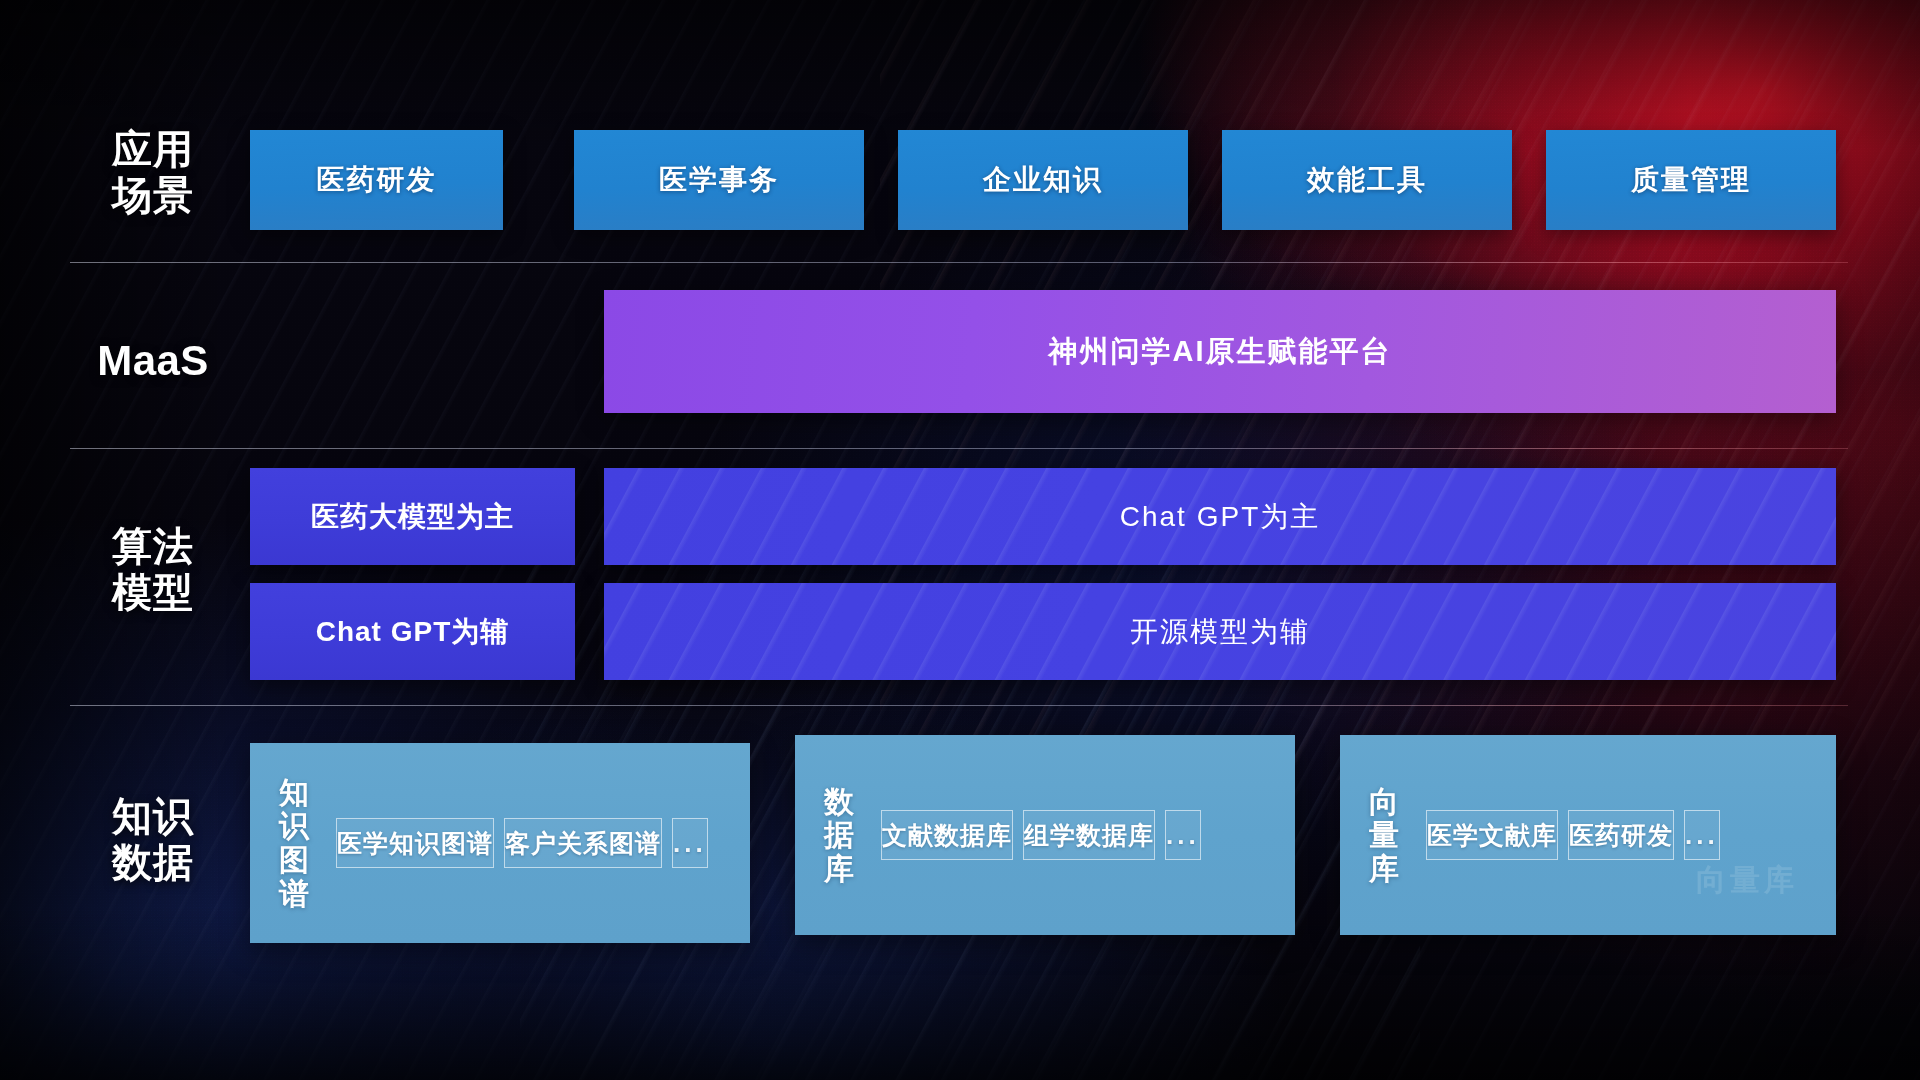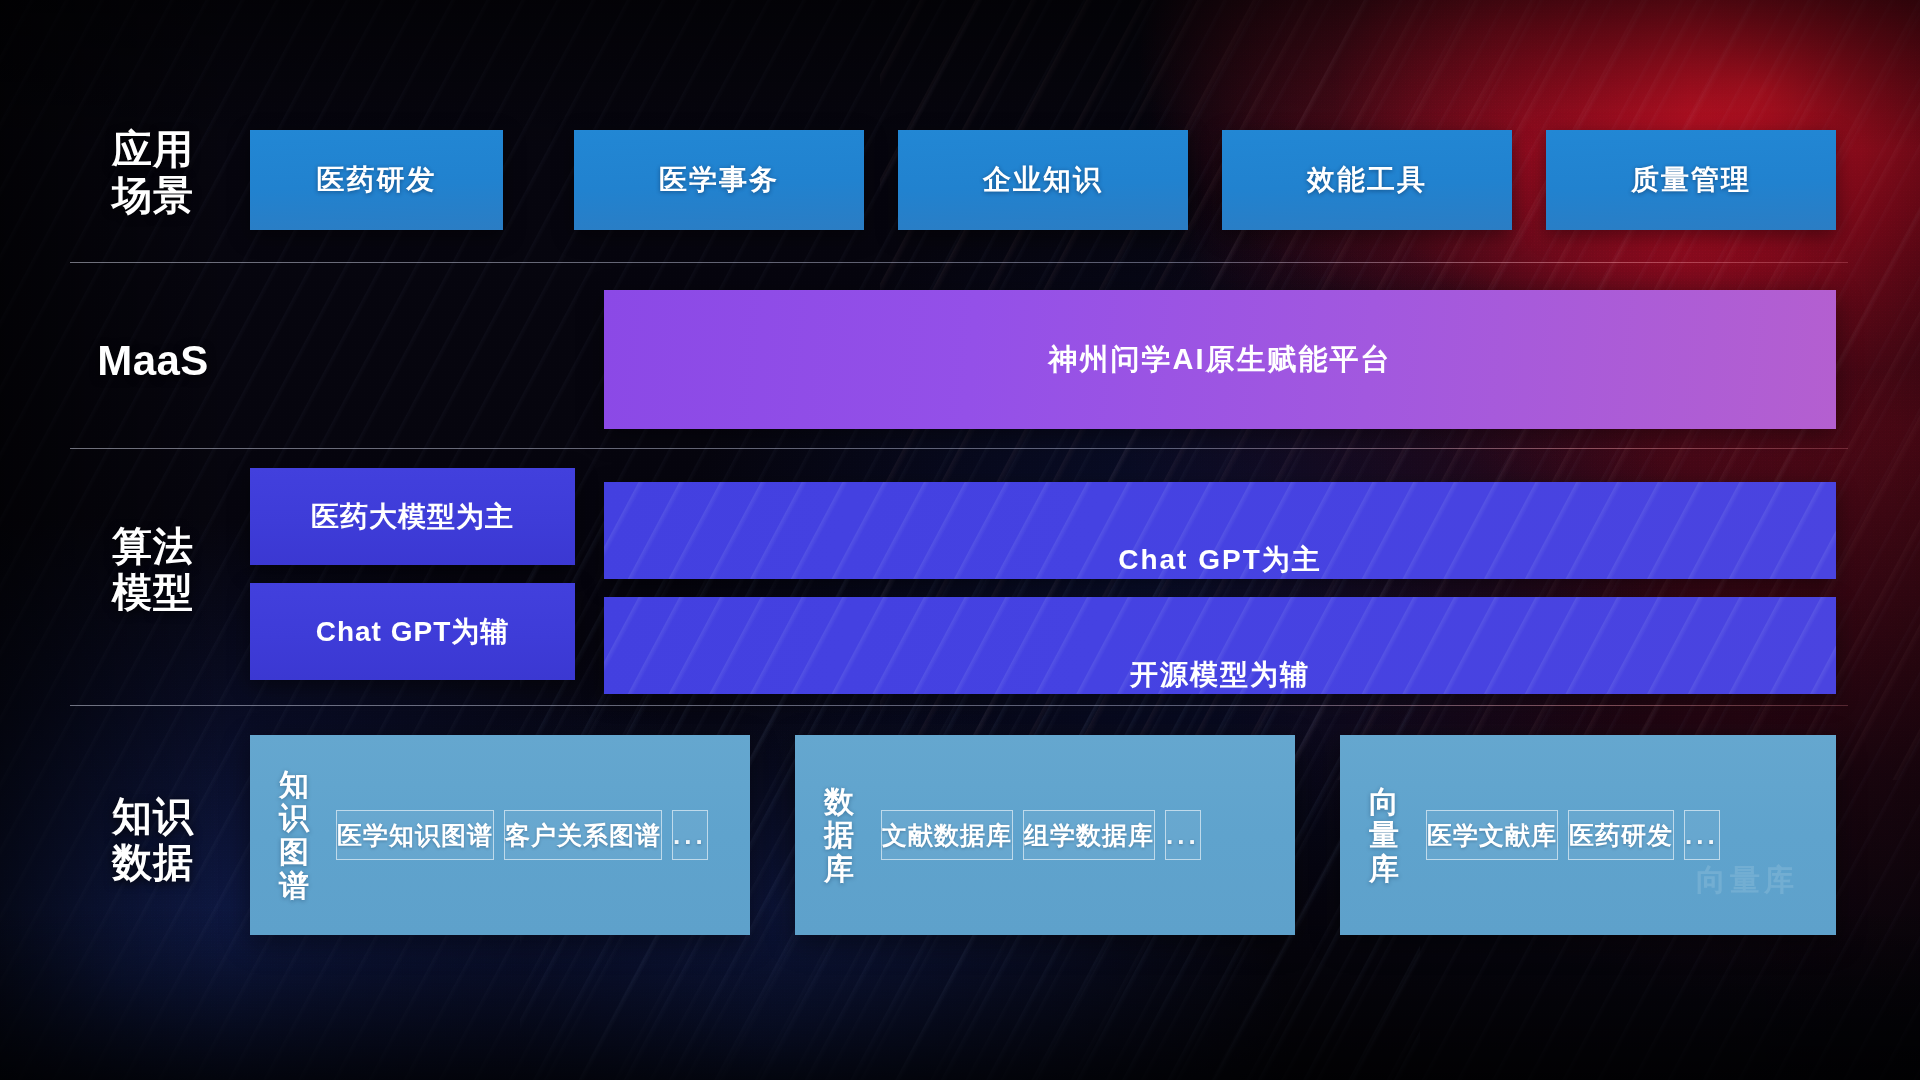--- a/index.html
+++ b/index.html
@@ -118,25 +118,24 @@
   .algo-left{
     position:absolute;
     background:linear-gradient(180deg,#4240dd 0%,#3e3cd8 55%,#3b38d2 100%);
     display:flex;align-items:center;justify-content:center;
     color:#ffffff;font-size:28px;font-weight:bold;letter-spacing:1px;
     box-shadow:0 6px 20px rgba(0,0,0,.42);
   }
   .algo-right{
     position:absolute;
     background:linear-gradient(100deg,#4340e0 0%,#4542e2 40%,#4a44e0 100%);
-    display:flex;align-items:flex-end;justify-content:center;
-    color:#ffffff;font-size:28px;font-weight:bold;letter-spacing:2px;
+    display:flex;align-items:center;justify-content:center;
+    color:#ffffff;font-size:28px;font-weight:normal;letter-spacing:2px;
     box-shadow:0 6px 20px rgba(0,0,0,.42);
     overflow:hidden;
-    margin-top:14px;
   }
   .algo-right::after{
     content:"";position:absolute;inset:0;pointer-events:none;
     background:repeating-linear-gradient(118deg,
       rgba(255,255,255,0) 0px, rgba(255,255,255,0) 30px,
       rgba(210,225,255,.10) 31px, rgba(210,225,255,0) 36px);
   }
   .algo-right > span{position:relative;z-index:2;}
 
   
@@ -213,21 +212,21 @@
           <span>质量管理</span>
         </div>
     </div>
 
     <div class="divider" style="top:262px;"></div>
 
     <div class="rowlabel latin" style="left:68px;top:337px;">
       <div>MaaS</div>
     </div>
 
-    <div class="maas-right" style="left:604px;top:290px;width:1232px;height:139px;">
+    <div class="maas-right" style="left:604px;top:290px;width:1232px;height:123px;">
       <span>神州问学AI原生赋能平台</span>
     </div>
 
     <div class="divider" style="top:448px;"></div>
 
     <div class="rowlabel" style="left:68px;top:523px;">
       <div>算法</div>
       <div>模型</div>
     </div>
 
@@ -247,21 +246,21 @@
 
     <div class="divider" style="top:705px;"></div>
 
     <div class="rowlabel" style="left:68px;top:793px;">
       <div>知识</div>
       <div>数据</div>
     </div>
 
     <div class="row" style="left:0;top:735px;width:1920px;height:200px;">
 
-      <div class="kgroup" style="left:250px;width:500px;">
+      <div class="kgroup" style="left:250px;width:500px;margin-top:8px;">
         <div class="kgroup-label">知识图谱</div>
         <div class="kgroup-items">
           <div class="kitem">医学知识图谱</div>
           <div class="kitem">客户关系图谱</div>
           <div class="kitem dots">...</div>
         </div>
       </div>
 
       <div class="kgroup" style="left:795px;width:500px;">
         <div class="kgroup-label">数据库</div>

